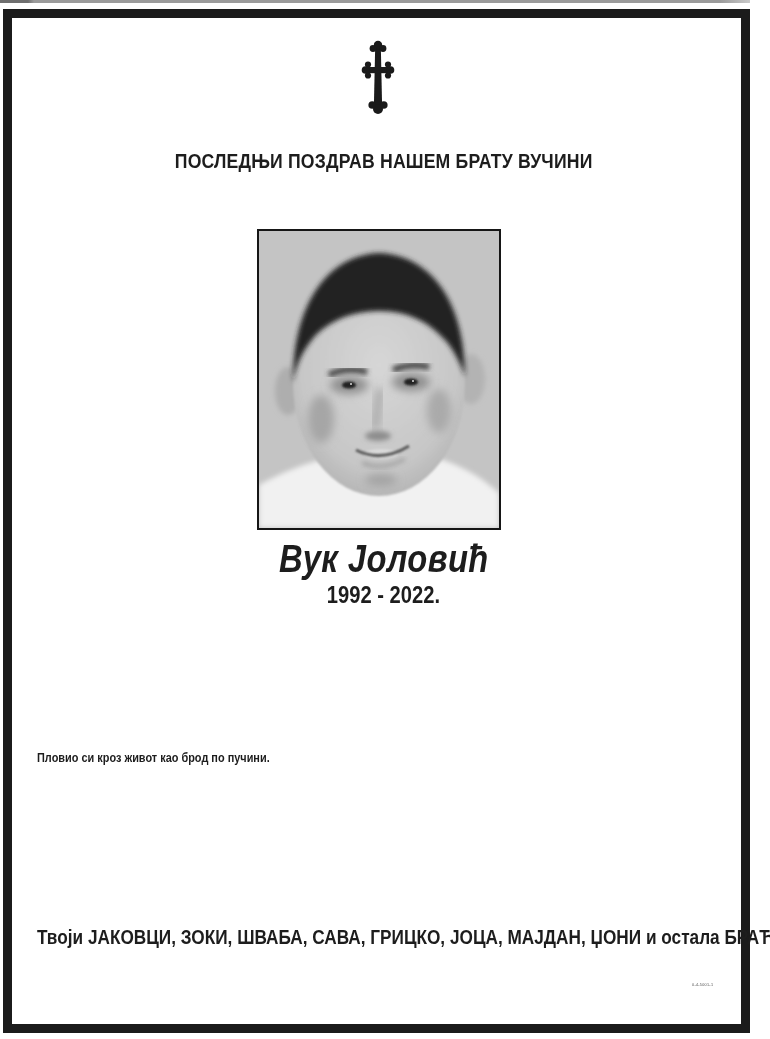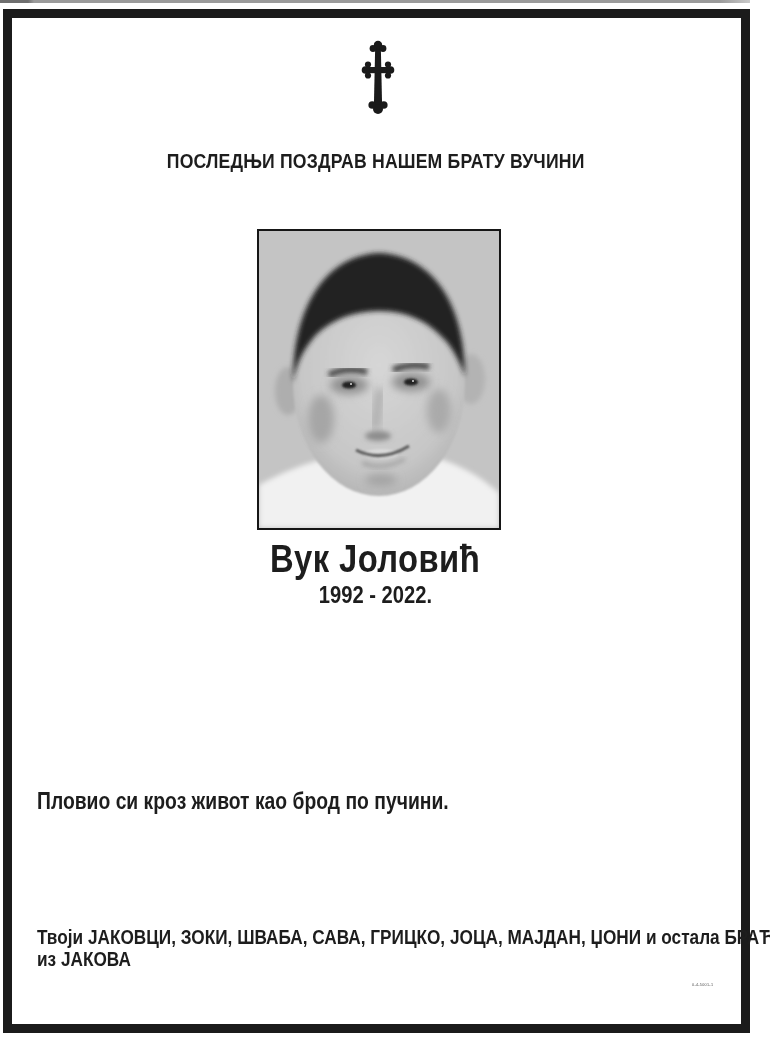--- a/index.html
+++ b/index.html
@@ -24,35 +24,35 @@
     background:#ffffff;
   }
   .cond{
     display:inline-block;
     transform:scaleX(0.84);
     transform-origin:center center;
     white-space:nowrap;
     font-weight:bold;
   }
   .cond-left{transform-origin:left center;}
-  .centerline{position:absolute;left:12px;width:727px;text-align:center;}
+  .centerline{position:absolute;left:20px;width:727px;text-align:center;}
   .cross-wrap{position:absolute;left:361px;top:40px;width:34px;height:76px;}
   .header-line{top:149px;font-size:21px;letter-spacing:0.2px;}
   .photo{
     position:absolute;left:257px;top:229px;
     width:240px;height:297px;
     border:2px solid #161616;
     background:#c4c4c4;
   }
   .photo svg{display:block;}
-  .name-line{top:537px;font-size:39px;letter-spacing:0.5px;}
+  .name-line{top:537px;font-size:39px;letter-spacing:0.5px;font-style:italic;}
   .years-line{top:581px;font-size:24px;}
   .epitaph-line{
-    position:absolute;left:37px;top:788px;
-    font-size:23px;
+    position:absolute;left:37px;top:750px;
+    font-size:13px;
   }
   .signature-block{
     position:absolute;left:37px;top:926px;
     width:700px;
     font-size:20.5px;
     line-height:22px;
   }
   .print-code{
     position:absolute;left:692px;top:983px;
     font-size:6px;
@@ -164,18 +164,15 @@
 </div>
 
 <div class="epitaph-line">
   <span class="cond cond-left">Пловио си кроз живот као брод по пучини.</span>
 </div>
 
 <div class="signature-block">
   <div>
     <span class="cond cond-left">Твоји ЈАКОВЦИ, ЗОКИ, ШВАБА, САВА, ГРИЦКО, ЈОЦА, МАЈДАН, ЏОНИ и остала БРАЋА</span>
   </div>
-  <div>
-    <span class="cond cond-left">из ЈАКОВА</span>
-  </div>
 </div>
 
 <div class="print-code">0-4-5001-1</div>
 
 </body></html>

